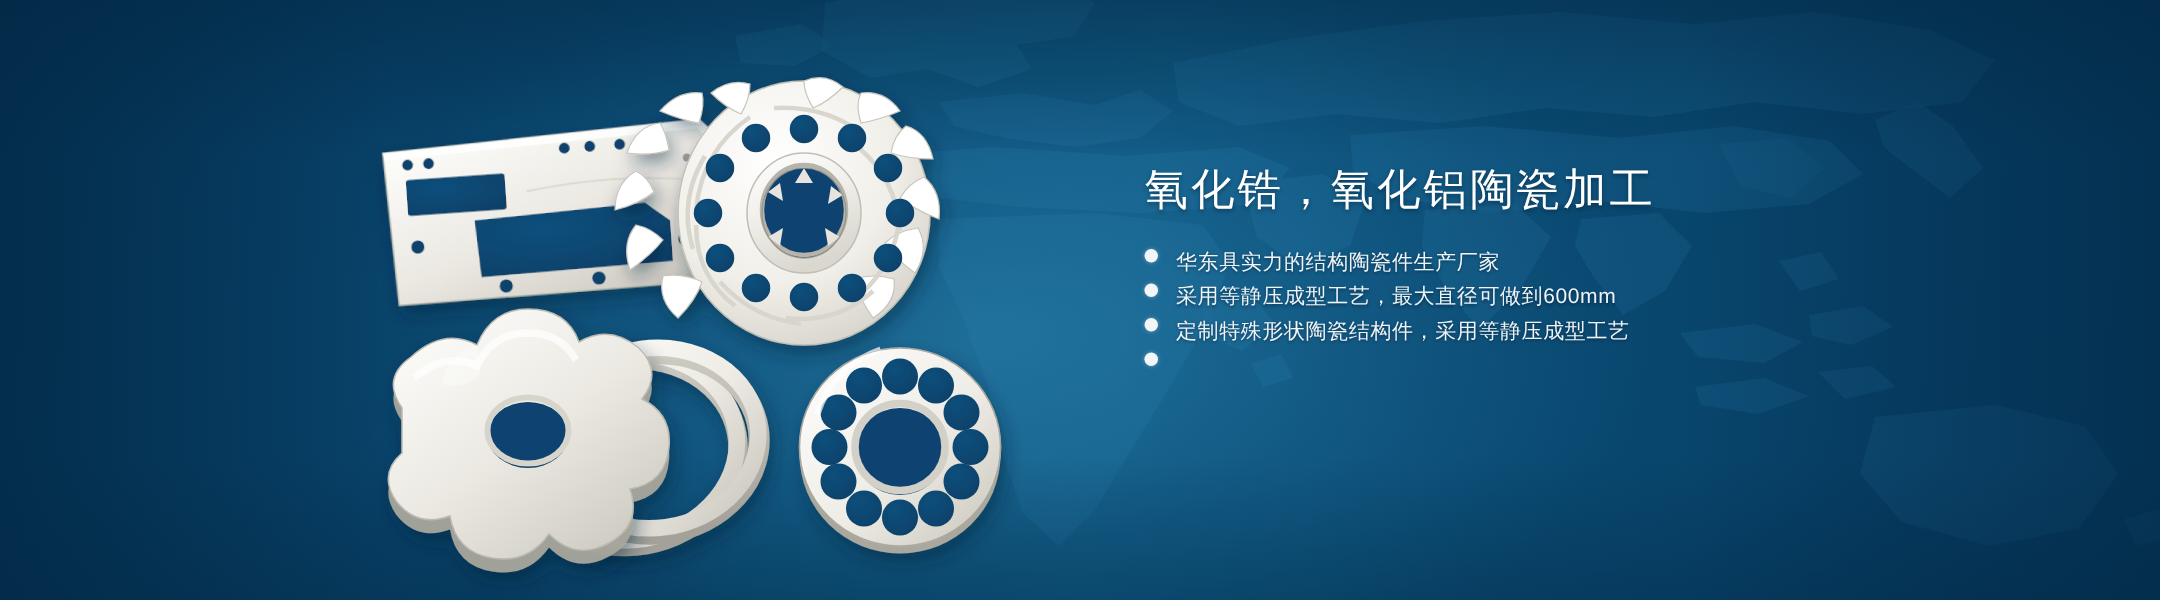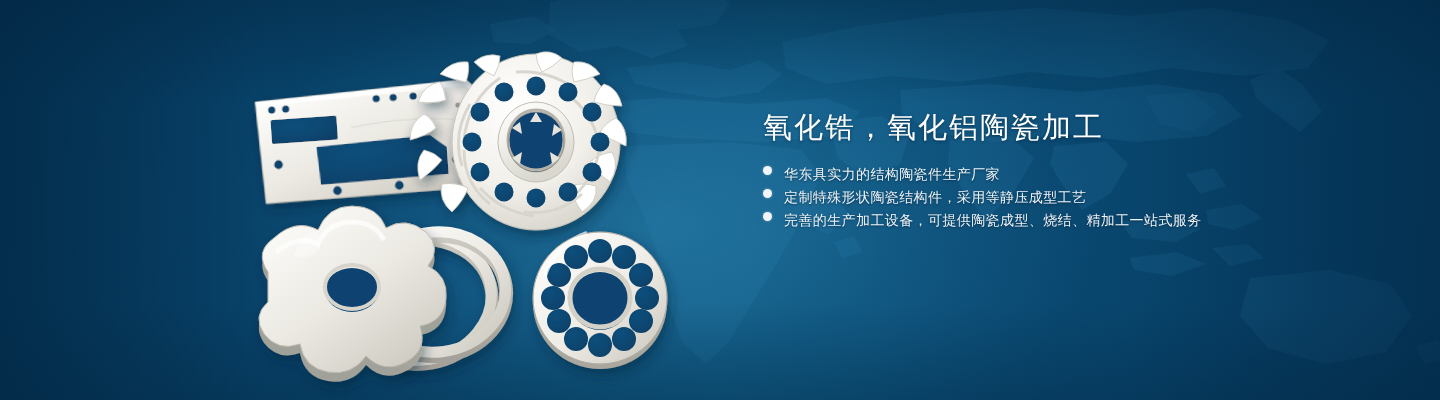--- a/index.html
+++ b/index.html
@@ -340,22 +340,25 @@
 
   <div class="copy">
     <h1 class="headline">氧化锆，氧化铝陶瓷加工</h1>
     <ul class="bullets">
       <li>
         <span class="dot"></span>
         <span>华东具实力的结构陶瓷件生产厂家</span>
       </li>
       <li>
         <span class="dot"></span>
+        <span>采用等静压成型工艺，最大直径可做到600mm</span>
+      </li>
+      <li>
+        <span class="dot"></span>
         <span>定制特殊形状陶瓷结构件，采用等静压成型工艺</span>
       </li>
       <li>
         <span class="dot"></span>
-        <span>完善的生产加工设备，可提供陶瓷成型、烧结、精加工一站式服务</span>
       </li>
     </ul>
   </div>
 
 </div>
 
 </body></html>

